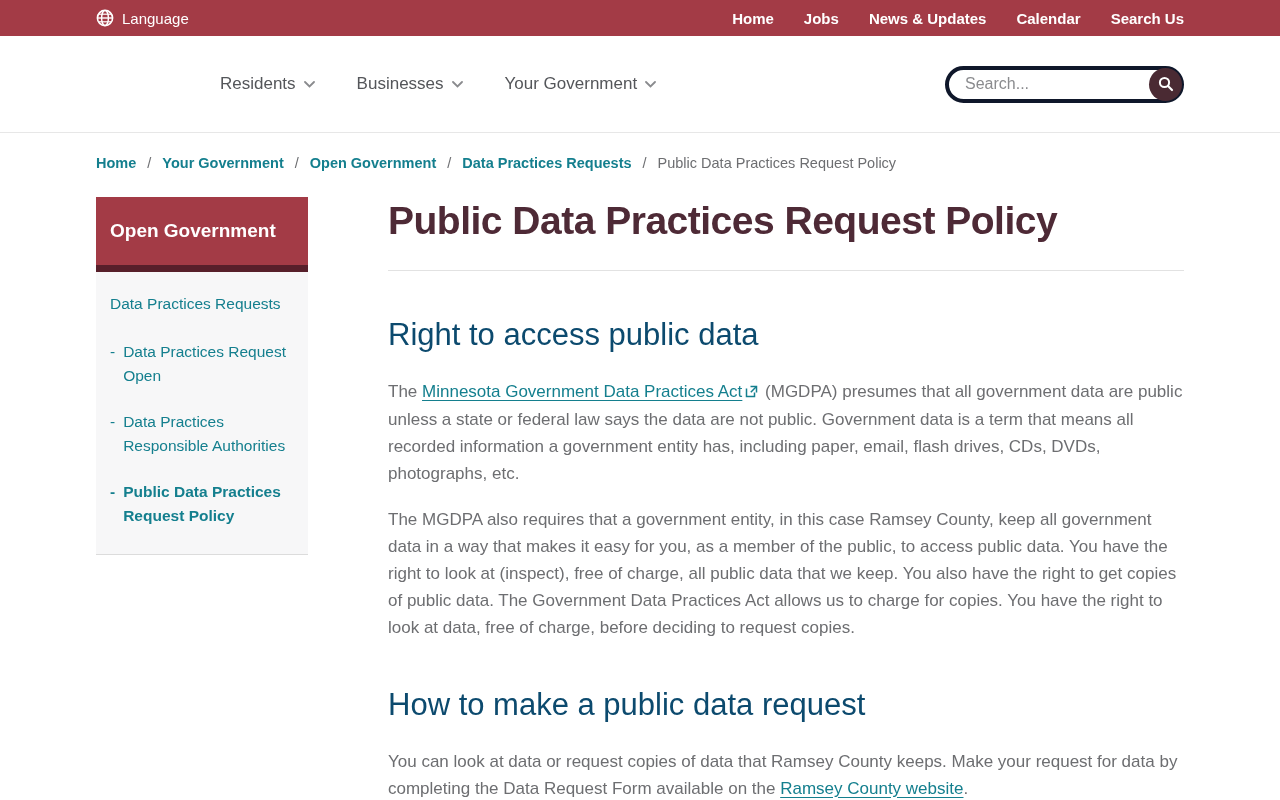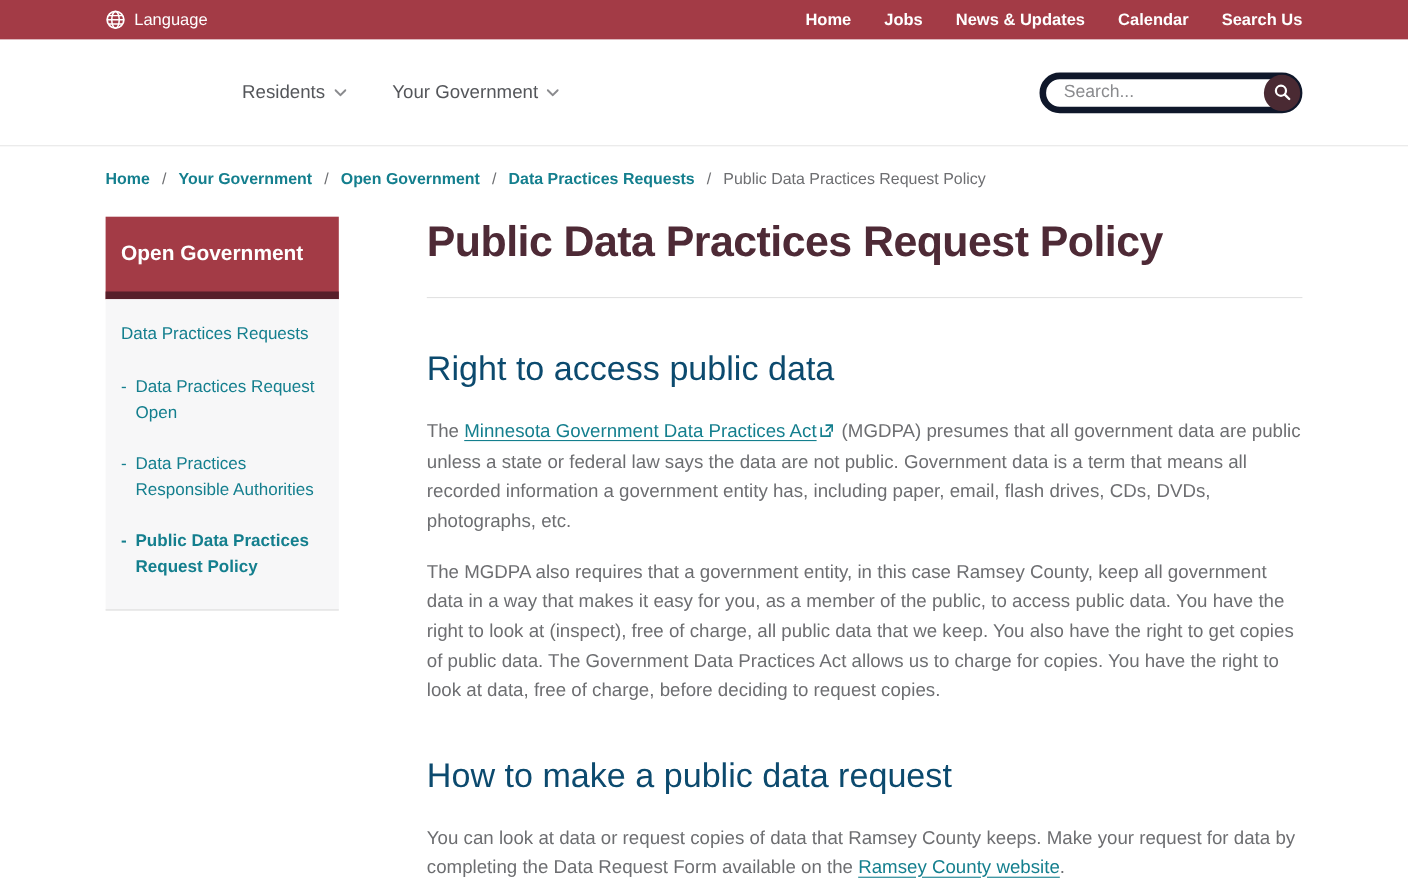--- a/index.html
+++ b/index.html
@@ -16,21 +16,21 @@
 
   
   .header { height: 97px; background: #fff; display: flex; align-items: center;
     padding: 0 96px; border-bottom: 1px solid #e7e7e7; }
   .logo { display: flex; align-items: center; gap: 13px; cursor: pointer; }
   .logo-text { font-size: 27px; color: #6d6e71; letter-spacing: 2px; font-weight: 400; }
   .main-nav { display: flex; gap: 42px; margin-left: 124px; }
   .nav-item { display: flex; align-items: center; gap: 8px; font-size: 17px;
     color: #54565a; cursor: pointer; }
   .search-wrap { margin-left: auto; position: relative; width: 239px; }
-  .search-input { width: 239px; height: 37px; border: 6px solid #0f172a; border-radius: 19px;
+  .search-input { width: 239px; height: 37px; border: 4px solid #0f172a; border-radius: 19px;
     padding: 0 44px 0 16px; font-size: 16px; color: #6d6e71; outline: none;
     font-family: "Liberation Sans", sans-serif; }
   .search-input::placeholder { color: #8a8b8e; }
   .search-btn { position: absolute; right: 2px; top: 2px; width: 33px; height: 33px;
     border-radius: 50%; background: #4a2a33; border: none; display: flex;
     align-items: center; justify-content: center; cursor: pointer; }
 
   
   .breadcrumb { padding: 22px 96px 0; display: flex; align-items: center; gap: 11px;
     font-size: 14.5px; flex-wrap: wrap; }
@@ -89,20 +89,28 @@
     <a href="#">News &amp; Updates</a>
     <a href="#">Calendar</a>
     <a href="#">Search Us</a>
   </div>
 </div>
 
 <div class="header">
   <nav class="main-nav">
     <div class="nav-item">
       <span>Residents</span>
+      <span style="display:flex;">
+        <svg width="11" height="7" viewBox="0 0 11 7">
+            <path d="M1 1 L5.5 5.5 L10 1" stroke="#8a8b8e" stroke-width="1.8" fill="none" stroke-linecap="round"></path>
+          </svg>
+      </span>
+    </div>
+    <div class="nav-item">
+      <span>Businesses</span>
       <span style="display:flex;">
         <svg width="11" height="7" viewBox="0 0 11 7">
             <path d="M1 1 L5.5 5.5 L10 1" stroke="#8a8b8e" stroke-width="1.8" fill="none" stroke-linecap="round"></path>
           </svg>
       </span>
     </div>
     <div class="nav-item">
       <span>Your Government</span>
       <span style="display:flex;">
         <svg width="11" height="7" viewBox="0 0 11 7">

